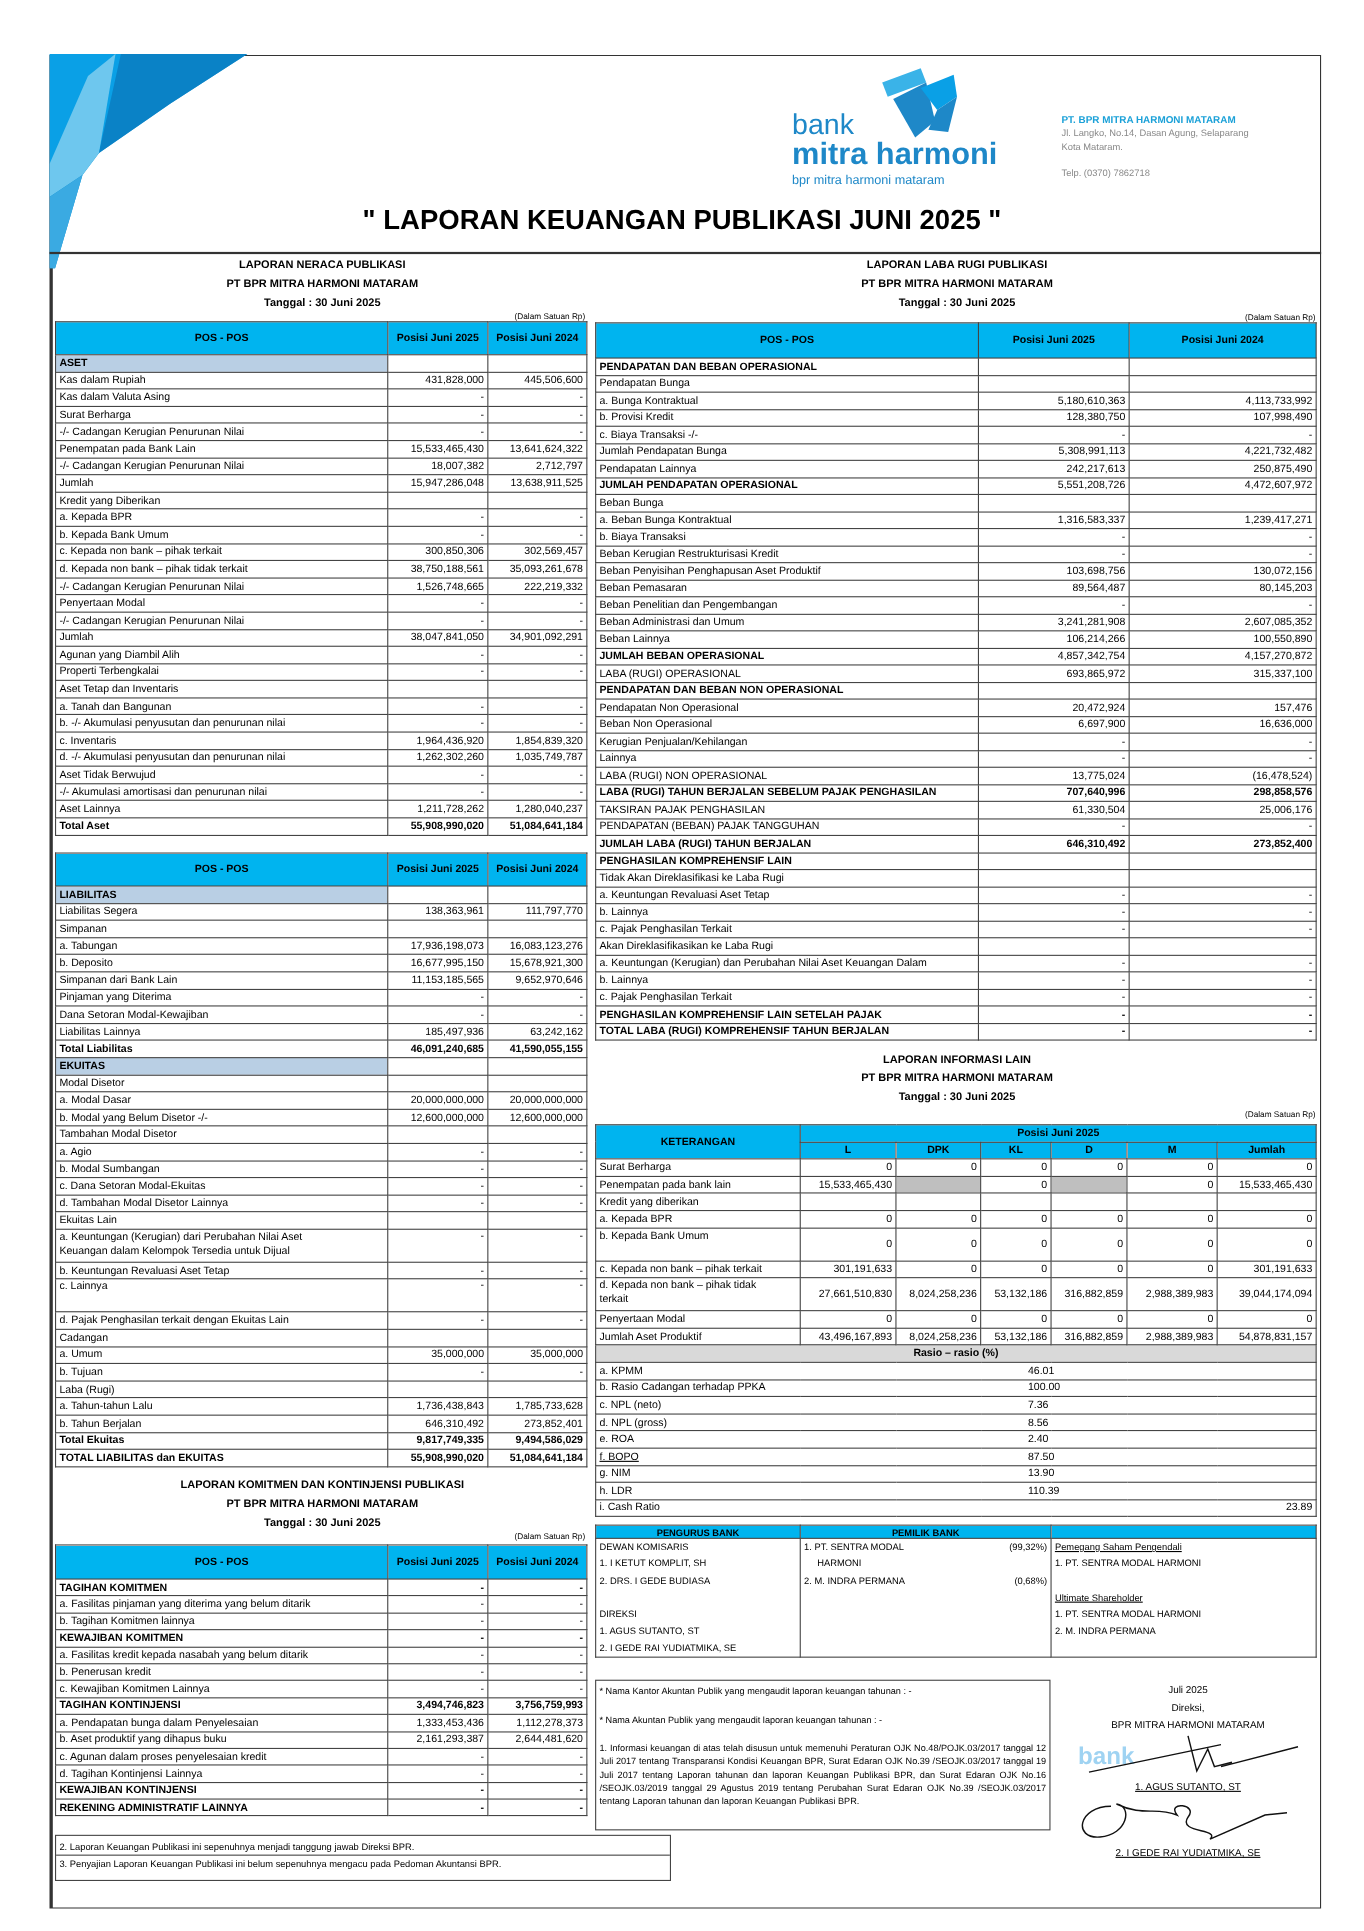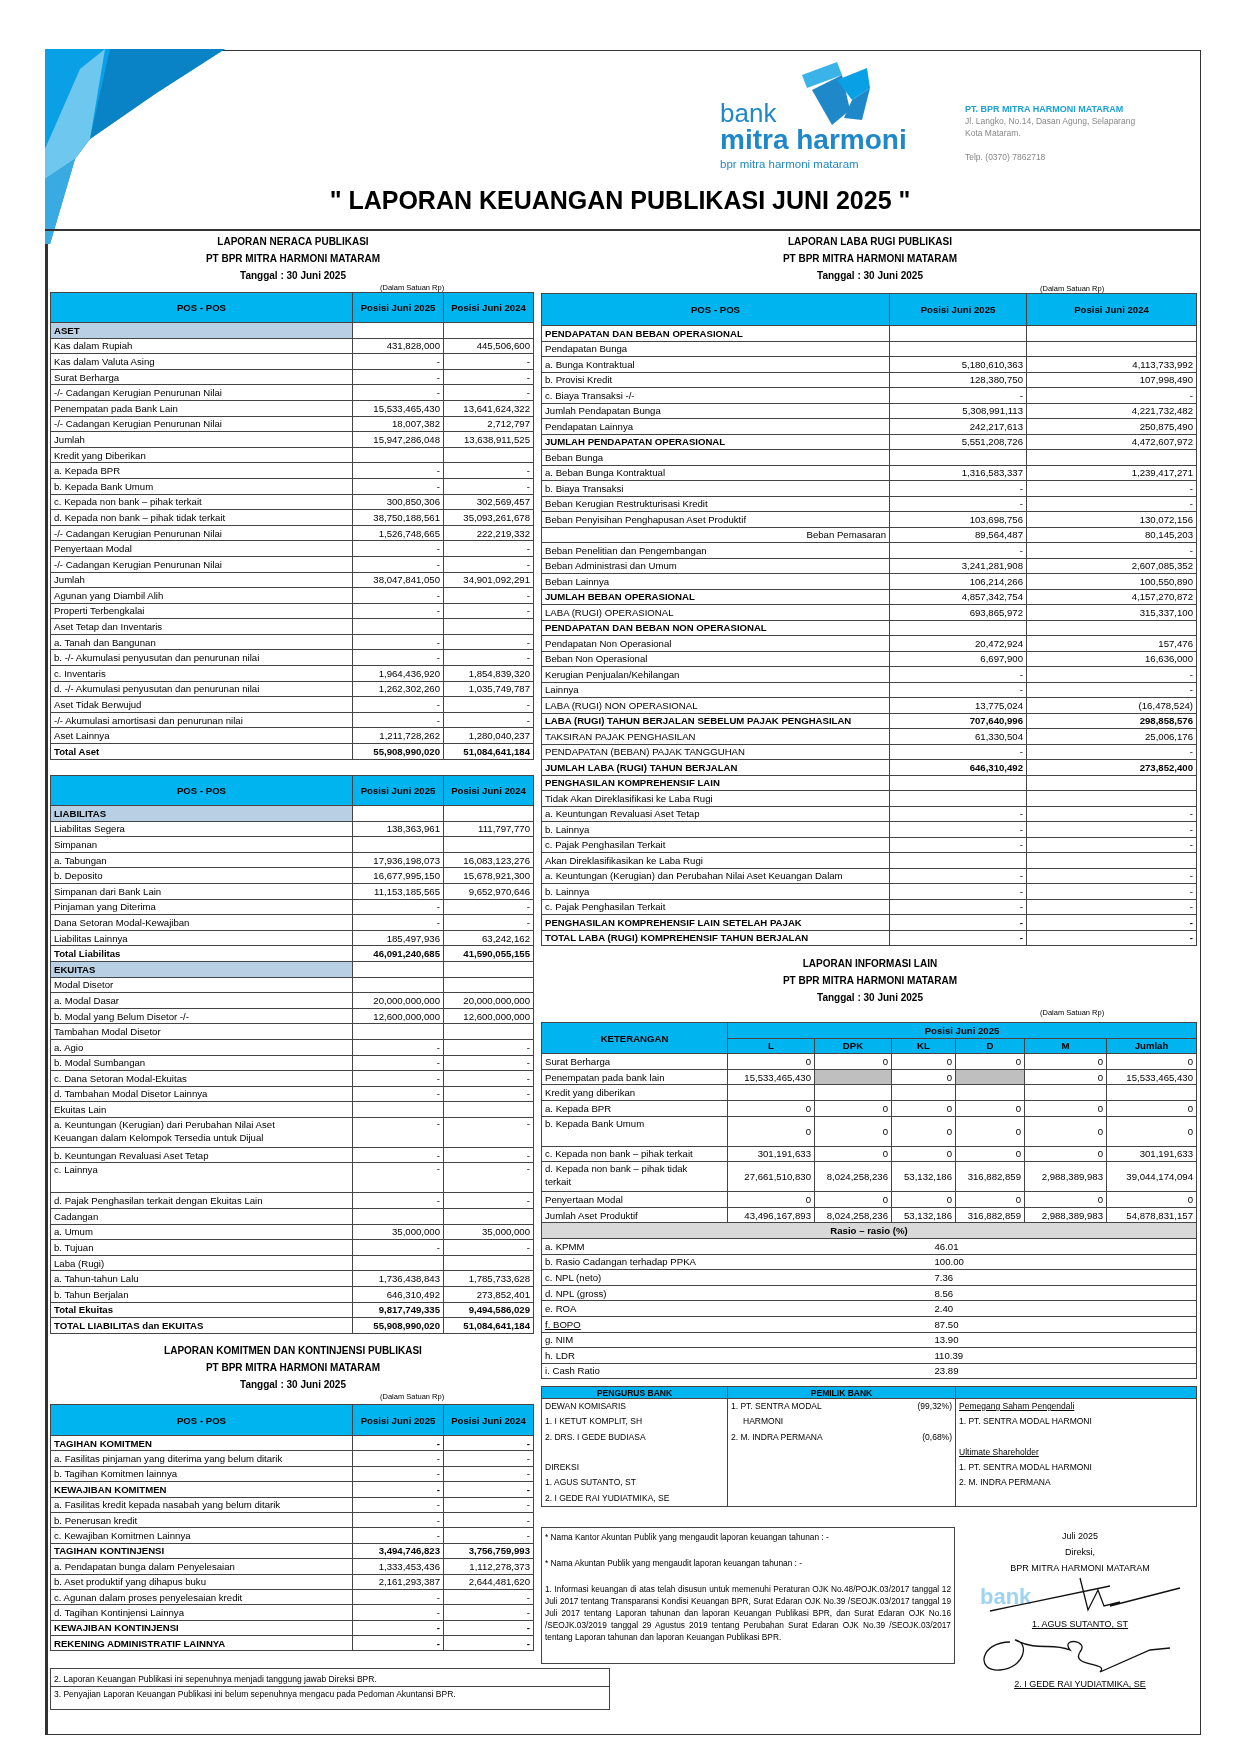--- a/index.html
+++ b/index.html
@@ -9,21 +9,21 @@
   .logo{position:absolute;left:720px;top:60px;width:200px;height:110px}
   .logo .bank{position:absolute;left:0;top:38px;font-size:26px;color:#1e88c8}
   .logo .mh{position:absolute;left:0;top:64px;font-size:28px;font-weight:bold;color:#1e88c8;white-space:nowrap}
   .logo .sub{position:absolute;left:0;top:98px;font-size:11.5px;color:#1e88c8;white-space:nowrap}
   .logo svg{position:absolute;left:62px;top:0}
   .company{position:absolute;left:965px;top:103px;font-size:8.5px;color:#888;line-height:12px;width:230px}
   .company .nm{color:#1ba1d8;font-weight:bold;font-size:9px}
   .main-title{position:absolute;left:0;width:1240px;top:186px;text-align:center;font-size:25px;font-weight:bold}
   .topline{position:absolute;left:45px;top:229px;width:1156px;border-top:2px solid #333}
   .sec-hdr{position:absolute;text-align:center;font-size:10px;font-weight:bold;line-height:17px}
-  .unit{position:absolute;font-size:7.5px;}
+  .unit{position:absolute;font-size:7.5px;text-align:right}
   table{border-collapse:collapse;position:absolute;font-size:9.6px;table-layout:fixed}
   td,th{border:1px solid #444;padding:0 3px;height:15.6px;white-space:nowrap;overflow:hidden}
   th{background:#00b4ef;font-weight:bold;text-align:center}
   td.n{text-align:right}
   tr.b td{font-weight:bold}
   td.grp{background:#b9cfe4;font-weight:bold}
   td.gray{background:#bfbfbf}
   .ratio-hdr td{background:#d9d9d9;text-align:center;font-weight:bold}
   .box{position:absolute;border:1px solid #444;font-size:8.3px}
   .notes p{margin:0 0 0 0}
@@ -587,21 +587,21 @@
         <td style="height: 15.5px;">Beban Kerugian Restrukturisasi Kredit</td>
         <td class="n" style="height: 15.5px;">-</td>
         <td class="n" style="height: 15.5px;">-</td>
       </tr>
       <tr>
         <td style="height: 15.5px;">Beban Penyisihan Penghapusan Aset Produktif</td>
         <td class="n" style="height: 15.5px;">103,698,756</td>
         <td class="n" style="height: 15.5px;">130,072,156</td>
       </tr>
       <tr>
-        <td style="height: 15.5px; text-align: right;">Beban Pemasaran</td>
+        <td style="height: 15.5px;">Beban Pemasaran</td>
         <td class="n" style="height: 15.5px;">89,564,487</td>
         <td class="n" style="height: 15.5px;">80,145,203</td>
       </tr>
       <tr>
         <td style="height: 15.5px;">Beban Penelitian dan Pengembangan</td>
         <td class="n" style="height: 15.5px;">-</td>
         <td class="n" style="height: 15.5px;">-</td>
       </tr>
       <tr>
         <td style="height: 15.5px;">Beban Administrasi dan Umum</td>
@@ -875,21 +875,21 @@
       <tr>
         <td colspan="2" style="border-right: none;">g. NIM</td>
         <td colspan="5" style="border-left: none; padding-left: 120px; text-align: left;">13.90</td>
       </tr>
       <tr>
         <td colspan="2" style="border-right: none;">h. LDR</td>
         <td colspan="5" style="border-left: none; padding-left: 120px; text-align: left;">110.39</td>
       </tr>
       <tr>
         <td colspan="2" style="border-right: none;">i. Cash Ratio</td>
-        <td colspan="5" style="border-left: none; padding-left: 120px; text-align: left;">23.89</td>
+        <td colspan="5" style="border-left: none; padding-left: 120px; text-align: right;">23.89</td>
       </tr>
     </tbody>
 </table>
 
 <table id="t-peng" style="left:541px;top:1386px;width:655px;font-size:8.5px">
   <colgroup>
       <col style="width:186px">
       <col style="width:228px">
       <col style="width:241px">
     </colgroup>

